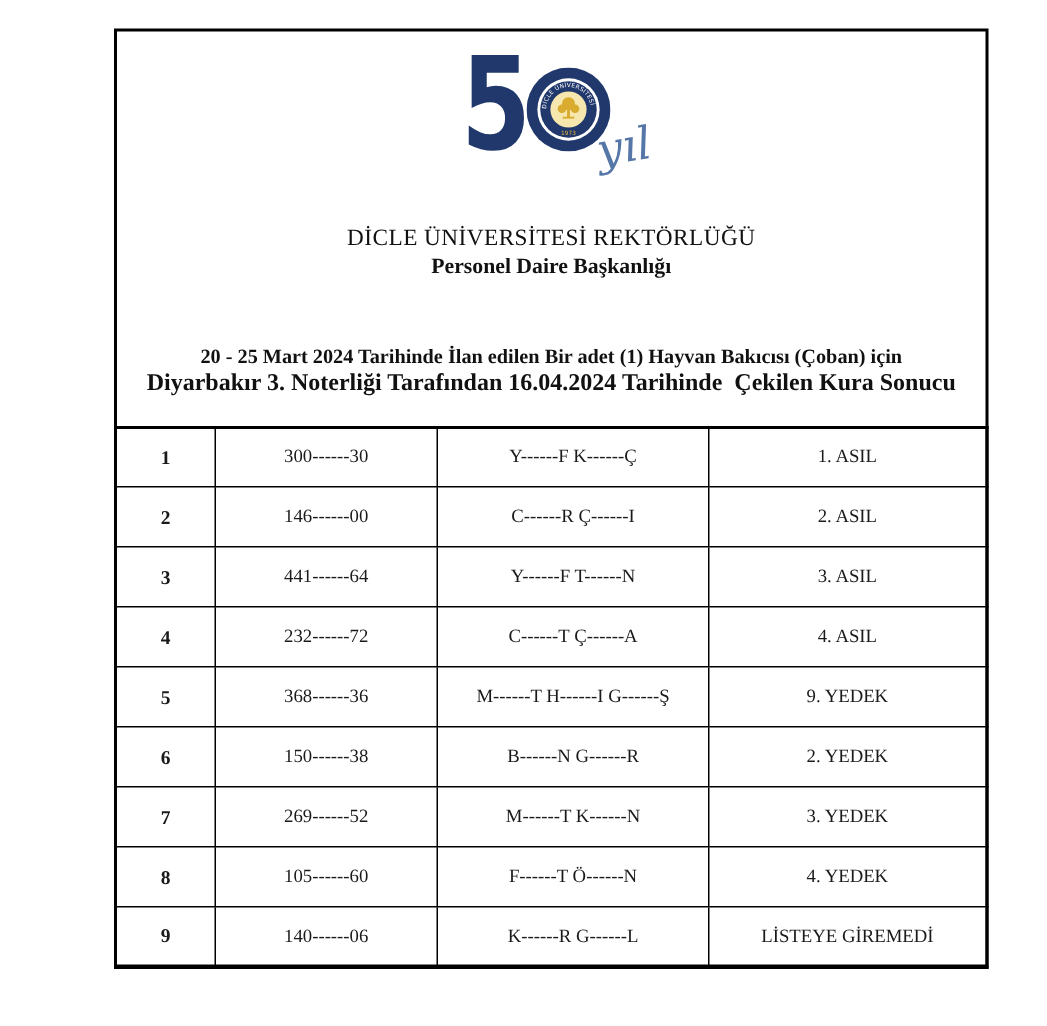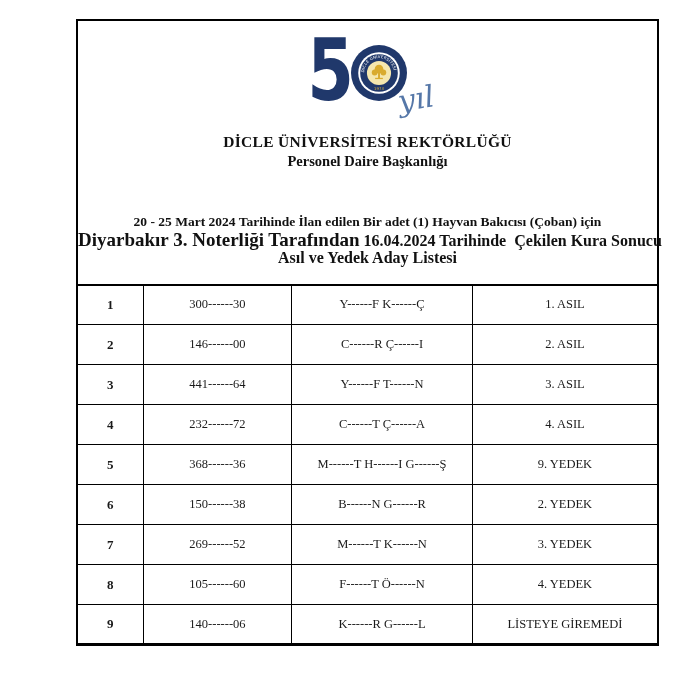--- a/index.html
+++ b/index.html
@@ -21,25 +21,25 @@
     font-size:86px;line-height:72px;color:#20386b;
     transform:scaleX(0.78);letter-spacing:-2px;margin-right:-6px;
   }
   .zero-seal{width:56px;height:56px;margin-top:11px;margin-left:-2px;display:block;}
   .yil-script{
     font-family:"DejaVu Serif", serif;font-style:italic;
     font-size:30px;color:#5577a8;align-self:flex-end;
     margin-left:-9px;margin-bottom:-8px;transform:rotate(-9deg);
   }
   
-  .title{font-size:15.5px;font-weight:bold;letter-spacing:.3px;margin-top:25px;line-height:18px;}
+  .title{font-size:15.5px;font-weight:normal;letter-spacing:.3px;margin-top:42px;line-height:18px;}
   .subtitle{font-size:14.5px;font-weight:bold;margin-top:2px;line-height:17px;}
   .announce{margin-top:42px;font-weight:bold;line-height:17.5px;}
   .announce .ln1{font-size:13.5px;white-space:pre;}
-  .announce .ln2-a{font-size:19px;white-space:pre;}
+  .announce .ln2-a{font-size:16px;white-space:pre;}
   .announce .ln2-b{font-size:16px;white-space:pre;}
   .announce .ln3{font-size:16px;}
   
   .candidate-table{
     position:absolute;left:-2.5px;bottom:-2.5px;width:583px;
     border-collapse:collapse;table-layout:fixed;
     border:2.5px solid #000;
   }
   .candidate-table tr{height:40px;}
   .candidate-table td{
@@ -81,21 +81,20 @@
   <div class="title">DİCLE ÜNİVERSİTESİ REKTÖRLÜĞÜ</div>
   <div class="subtitle">Personel Daire Başkanlığı</div>
 
   <div class="announce">
     <div>
       <span class="ln1">20 - 25 Mart 2024 Tarihinde İlan edilen Bir adet (1) Hayvan Bakıcısı (Çoban) için</span>
     </div>
     <div>
       <span class="ln2-a">Diyarbakır 3. Noterliği Tarafından</span><span class="ln2-b"> 16.04.2024 Tarihinde  Çekilen Kura Sonucu</span>
     </div>
-    <div class="ln3">Asıl ve Yedek Aday Listesi</div>
   </div>
 
   <table class="candidate-table">
     <colgroup>
         <col style="width:67px">
         <col style="width:147px">
         <col style="width:181px">
         <col style="width:184px">
       </colgroup>
     <tbody>

